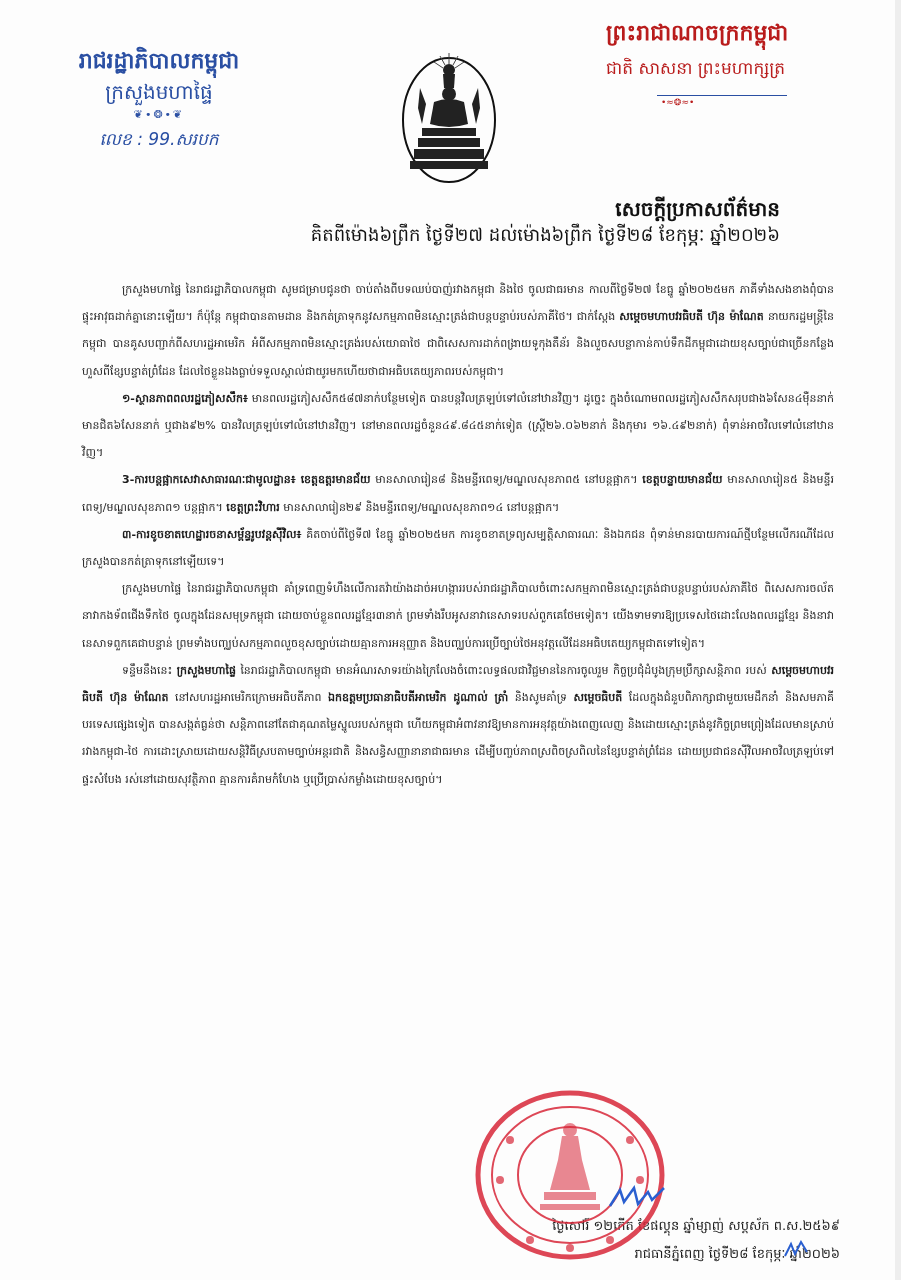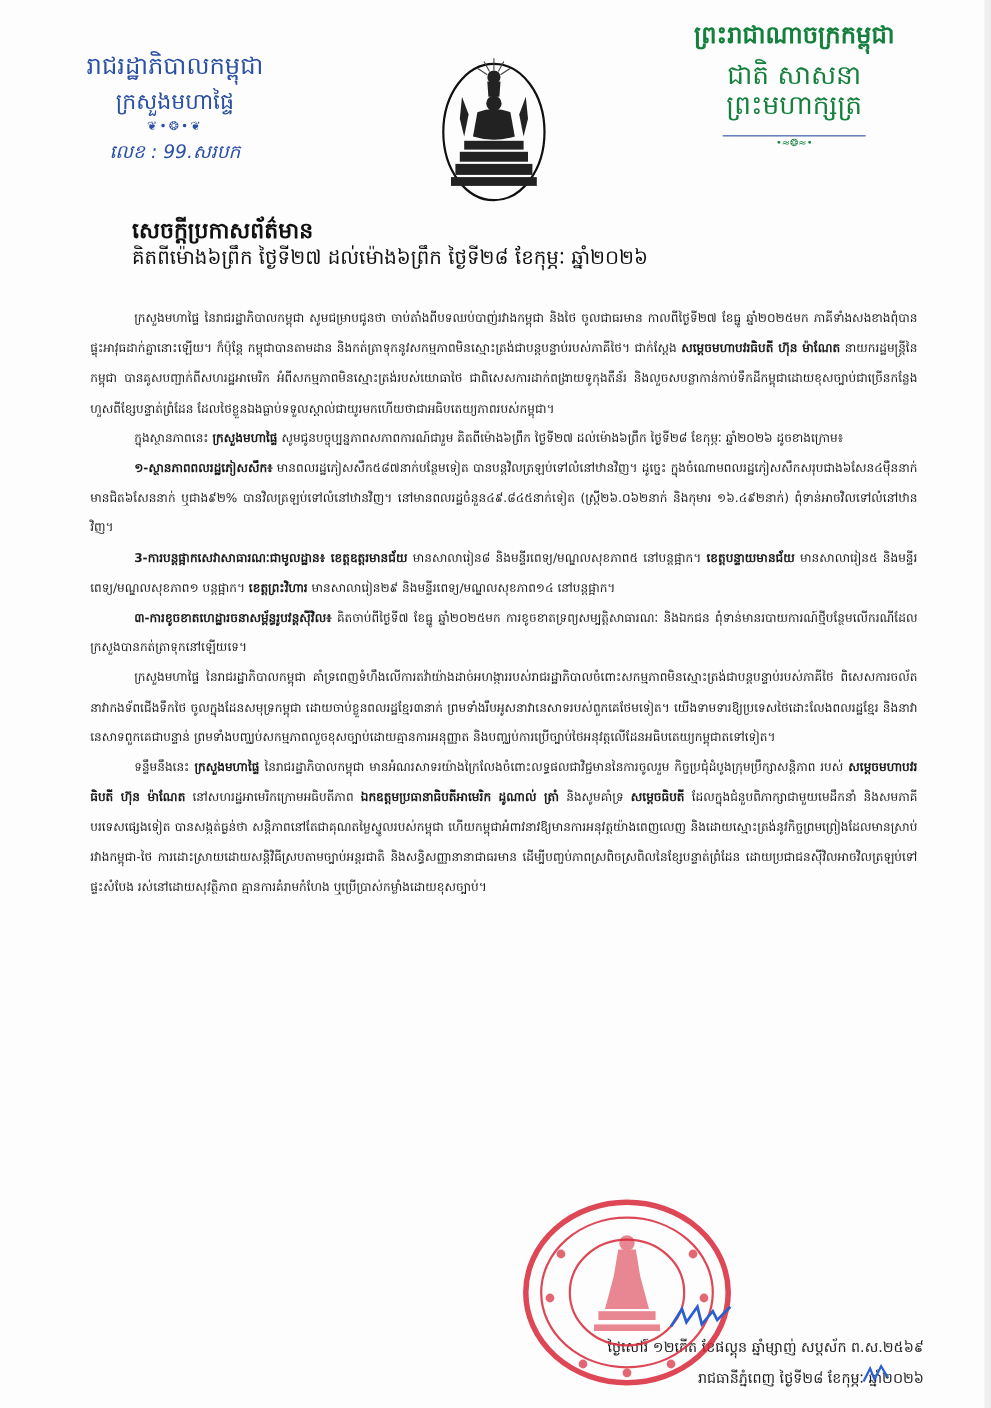--- a/index.html
+++ b/index.html
@@ -5,38 +5,38 @@
   html, body { margin:0; padding:0; }
   body {
     width:901px; height:1280px; background:#ffffff; position:relative; overflow:hidden;
     font-family:"DejaVu Sans", sans-serif; color:#1a1a1a;
   }
   .page { position:absolute; left:0; top:0; width:901px; height:1280px; background:#fdfdfd; }
   .right-edge { position:absolute; right:0; top:0; width:6px; height:1280px; background:#eeeeee; }
 
   
   .hdr-left { position:absolute; left:64px; top:46px; width:190px; text-align:center; color:#2a4fa3; }
-  .hdr-left .gov { font-size:22px; font-weight:normal; line-height:30px; }
+  .hdr-left .gov { font-size:22px; font-weight:bold; line-height:30px; }
   .hdr-left .ministry { font-size:20px; line-height:28px; margin-top:2px; }
   .hdr-left .orn { font-size:11px; letter-spacing:2px; margin-top:2px; line-height:14px; }
   .hdr-left .refno { font-size:17px; line-height:26px; margin-top:4px; font-style:italic; }
 
   
-  .hdr-right { position:absolute; left:606px; top:18px; width:232px; text-align:center; color:#15803d; }
+  .hdr-right { position:absolute; left:606px; top:18px; width:232px; color:#b91c1c; }
   .hdr-right .kingdom { font-size:22px; font-weight:bold; line-height:30px; }
-  .hdr-right .motto { font-size:24px; line-height:28px; margin-top:6px; }
+  .hdr-right .motto { font-size:17px; line-height:28px; margin-top:6px; }
   .hdr-right .orn { margin:8px auto 0; width:130px; height:10px; position:relative; }
   .hdr-right .orn:before { content:""; position:absolute; left:0; right:0; top:5px; border-top:1px solid #2a4fa3; }
   .hdr-right .orn span { position:relative; background:#fdfdfd; padding:0 4px; font-size:9px; line-height:10px; }
 
   
   .emblem { position:absolute; left:374px; top:48px; width:150px; height:140px; }
 
   
-  .title-block { position:absolute; left:120px; top:196px; width:660px; text-align:left; color:#111; }
+  .title-block { position:absolute; left:120px; top:196px; width:660px; text-align:right; color:#111; }
   .title-block .t1 { font-size:20px; font-weight:bold; line-height:26px; }
   .title-block .t2 { font-size:20px; font-weight:bold; line-height:26px; }
   .title-block .t3 { font-size:18px; font-weight:normal; line-height:26px; }
 
   
   .body { position:absolute; left:82px; top:276px; width:752px; font-size:11px; line-height:27.2px; text-align:justify; color:#1b1b1b; }
   .body p { margin:0; text-indent:40px; }
   .body b { font-weight:bold; }
 
   
@@ -89,21 +89,20 @@
     <div class="orn"><span>•≈❂≈•</span></div>
   </div>
 
   <div class="title-block">
     <div class="t1">សេចក្តីប្រកាសព័ត៌មាន</div>
     <div class="t3">គិតពីម៉ោង៦ព្រឹក ថ្ងៃទី២៧ ដល់ម៉ោង៦ព្រឹក ថ្ងៃទី២៨ ខែកុម្ភៈ ឆ្នាំ២០២៦</div>
   </div>
 
   <div class="body">
     <p><span>ក្រសួងមហាផ្ទៃ នៃរាជរដ្ឋាភិបាលកម្ពុជា សូមជម្រាបជូនថា ចាប់តាំងពីបទឈប់បាញ់រវាងកម្ពុជា និងថៃ ចូលជាធរមាន កាលពីថ្ងៃទី២៧ ខែធ្នូ ឆ្នាំ២០២៥មក ភាគីទាំងសងខាងពុំបានផ្ទុះអាវុធដាក់គ្នានោះឡើយ។ ក៏ប៉ុន្តែ កម្ពុជាបានតាមដាន និងកត់ត្រាទុកនូវសកម្មភាពមិនស្មោះត្រង់ជាបន្តបន្ទាប់របស់ភាគីថៃ។ ជាក់ស្តែង </span><b>សម្តេចមហាបវរធិបតី ហ៊ុន ម៉ាណែត</b><span> នាយករដ្ឋមន្ត្រីនៃកម្ពុជា បានគូសបញ្ជាក់ពីសហរដ្ឋអាមេរិក អំពីសកម្មភាពមិនស្មោះត្រង់របស់យោធាថៃ ជាពិសេសការដាក់ពង្រាយទូកុងតឺន័រ និងលួចសបន្លាកាន់កាប់ទឹកដីកម្ពុជាដោយខុសច្បាប់ជាច្រើនកន្លែង ហួសពីខ្សែបន្ទាត់ព្រំដែន ដែលថៃខ្លួនឯងធ្លាប់ទទួលស្គាល់ជាយូរមកហើយថាជាអធិបតេយ្យភាពរបស់កម្ពុជា។</span></p>
-    <p><span>ក្នុងស្ថានភាពនេះ </span><b>ក្រសួងមហាផ្ទៃ</b><span> សូមជូនបច្ចុប្បន្នភាពសភាពការណ៍ជារួម គិតពីម៉ោង៦ព្រឹក ថ្ងៃទី២៧ ដល់ម៉ោង៦ព្រឹក ថ្ងៃទី២៨ ខែកុម្ភៈ ឆ្នាំ២០២៦ ដូចខាងក្រោម៖</span></p>
     <p><b>១-ស្ថានភាពពលរដ្ឋភៀសសឹក៖</b><span> មានពលរដ្ឋភៀសសឹក៥៨៧នាក់បន្ថែមទៀត បានបន្តវិលត្រឡប់ទៅលំនៅឋានវិញ។ ដូច្នេះ ក្នុងចំណោមពលរដ្ឋភៀសសឹកសរុបជាង៦សែន៤ម៉ឺននាក់ មានជិត៦សែននាក់ ឬជាង៩២% បានវិលត្រឡប់ទៅលំនៅឋានវិញ។ នៅមានពលរដ្ឋចំនួន៤៩.៨៤៥នាក់ទៀត (ស្ត្រី២៦.០៦២នាក់ និងកុមារ ១៦.៤៩២នាក់) ពុំទាន់អាចវិលទៅលំនៅឋានវិញ។</span></p>
     <p><b>3-ការបន្តផ្អាកសេវាសាធារណៈជាមូលដ្ឋាន៖ ខេត្តឧត្តរមានជ័យ</b><span> មានសាលារៀន៨ និងមន្ទីរពេទ្យ/មណ្ឌលសុខភាព៥ នៅបន្តផ្អាក។ </span><b>ខេត្តបន្ទាយមានជ័យ</b><span> មានសាលារៀន៥ និងមន្ទីរពេទ្យ/មណ្ឌលសុខភាព១ បន្តផ្អាក។ </span><b>ខេត្តព្រះវិហារ</b><span> មានសាលារៀន២៩ និងមន្ទីរពេទ្យ/មណ្ឌលសុខភាព១៤ នៅបន្តផ្អាក។</span></p>
     <p><b>៣-ការខូចខាតហេដ្ឋារចនាសម្ព័ន្ធរូបវន្តស៊ីវិល៖</b><span> គិតចាប់ពីថ្ងៃទី៧ ខែធ្នូ ឆ្នាំ២០២៥មក ការខូចខាតទ្រព្យសម្បត្តិសាធារណៈ និងឯកជន ពុំទាន់មានរបាយការណ៍ថ្មីបន្ថែមលើករណីដែលក្រសួងបានកត់ត្រាទុកនៅឡើយទេ។</span></p>
     <p>ក្រសួងមហាផ្ទៃ នៃរាជរដ្ឋាភិបាលកម្ពុជា គាំទ្រពេញទំហឹងលើការតវ៉ាយ៉ាងដាច់អហង្ការរបស់រាជរដ្ឋាភិបាលចំពោះសកម្មភាពមិនស្មោះត្រង់ជាបន្តបន្ទាប់របស់ភាគីថៃ ពិសេសការចល័តនាវាកងទ័ពជើងទឹកថៃ ចូលក្នុងដែនសមុទ្រកម្ពុជា ដោយចាប់ខ្លួនពលរដ្ឋខ្មែរ៣នាក់ ព្រមទាំងរឹបអូសនាវានេសាទរបស់ពួកគេថែមទៀត។ យើងទាមទារឱ្យប្រទេសថៃដោះលែងពលរដ្ឋខ្មែរ និងនាវានេសាទពួកគេជាបន្ទាន់ ព្រមទាំងបញ្ឈប់សកម្មភាពលួចខុសច្បាប់ដោយគ្មានការអនុញ្ញាត និងបញ្ឈប់ការប្រើច្បាប់ថៃអនុវត្តលើដែនអធិបតេយ្យកម្ពុជាតទៅទៀត។</p>
     <p><span>ទន្ទឹមនឹងនេះ </span><b>ក្រសួងមហាផ្ទៃ</b><span> នៃរាជរដ្ឋាភិបាលកម្ពុជា មានអំណរសាទរយ៉ាងក្រៃលែងចំពោះលទ្ធផលជាវិជ្ជមាននៃការចូលរួម កិច្ចប្រជុំដំបូងក្រុមប្រឹក្សាសន្តិភាព របស់ </span><b>សម្តេចមហាបវរធិបតី ហ៊ុន ម៉ាណែត</b><span> នៅសហរដ្ឋអាមេរិកក្រោមអធិបតីភាព </span><b>ឯកឧត្តមប្រធានាធិបតីអាមេរិក ដូណាល់ ត្រាំ</b><span> និងសូមគាំទ្រ </span><b>សម្តេចធិបតី</b><span> ដែលក្នុងជំនួបពិភាក្សាជាមួយមេដឹកនាំ និងសមភាគីបរទេសផ្សេងទៀត បានសង្កត់ធ្ងន់ថា សន្តិភាពនៅតែជាគុណតម្លៃស្នូលរបស់កម្ពុជា ហើយកម្ពុជាអំពាវនាវឱ្យមានការអនុវត្តយ៉ាងពេញលេញ និងដោយស្មោះត្រង់នូវកិច្ចព្រមព្រៀងដែលមានស្រាប់រវាងកម្ពុជា-ថៃ ការដោះស្រាយដោយសន្តិវិធីស្របតាមច្បាប់អន្តរជាតិ និងសន្ធិសញ្ញានានាជាធរមាន ដើម្បីបញ្ចប់ភាពស្រពិចស្រពិលនៃខ្សែបន្ទាត់ព្រំដែន ដោយប្រជាជនស៊ីវិលអាចវិលត្រឡប់ទៅផ្ទះសំបែង រស់នៅដោយសុវត្ថិភាព គ្មានការគំរាមកំហែង ឬប្រើប្រាស់កម្លាំងដោយខុសច្បាប់។</span></p>
   </div>
 
   <div class="date-block">
     <div>ថ្ងៃសៅរ៍ ១២កើត ខែផល្គុន ឆ្នាំម្សាញ់ សប្តស័ក ព.ស.២៥៦៩</div>
     <div>រាជធានីភ្នំពេញ ថ្ងៃទី២៨ ខែកុម្ភៈ ឆ្នាំ២០២៦</div>

